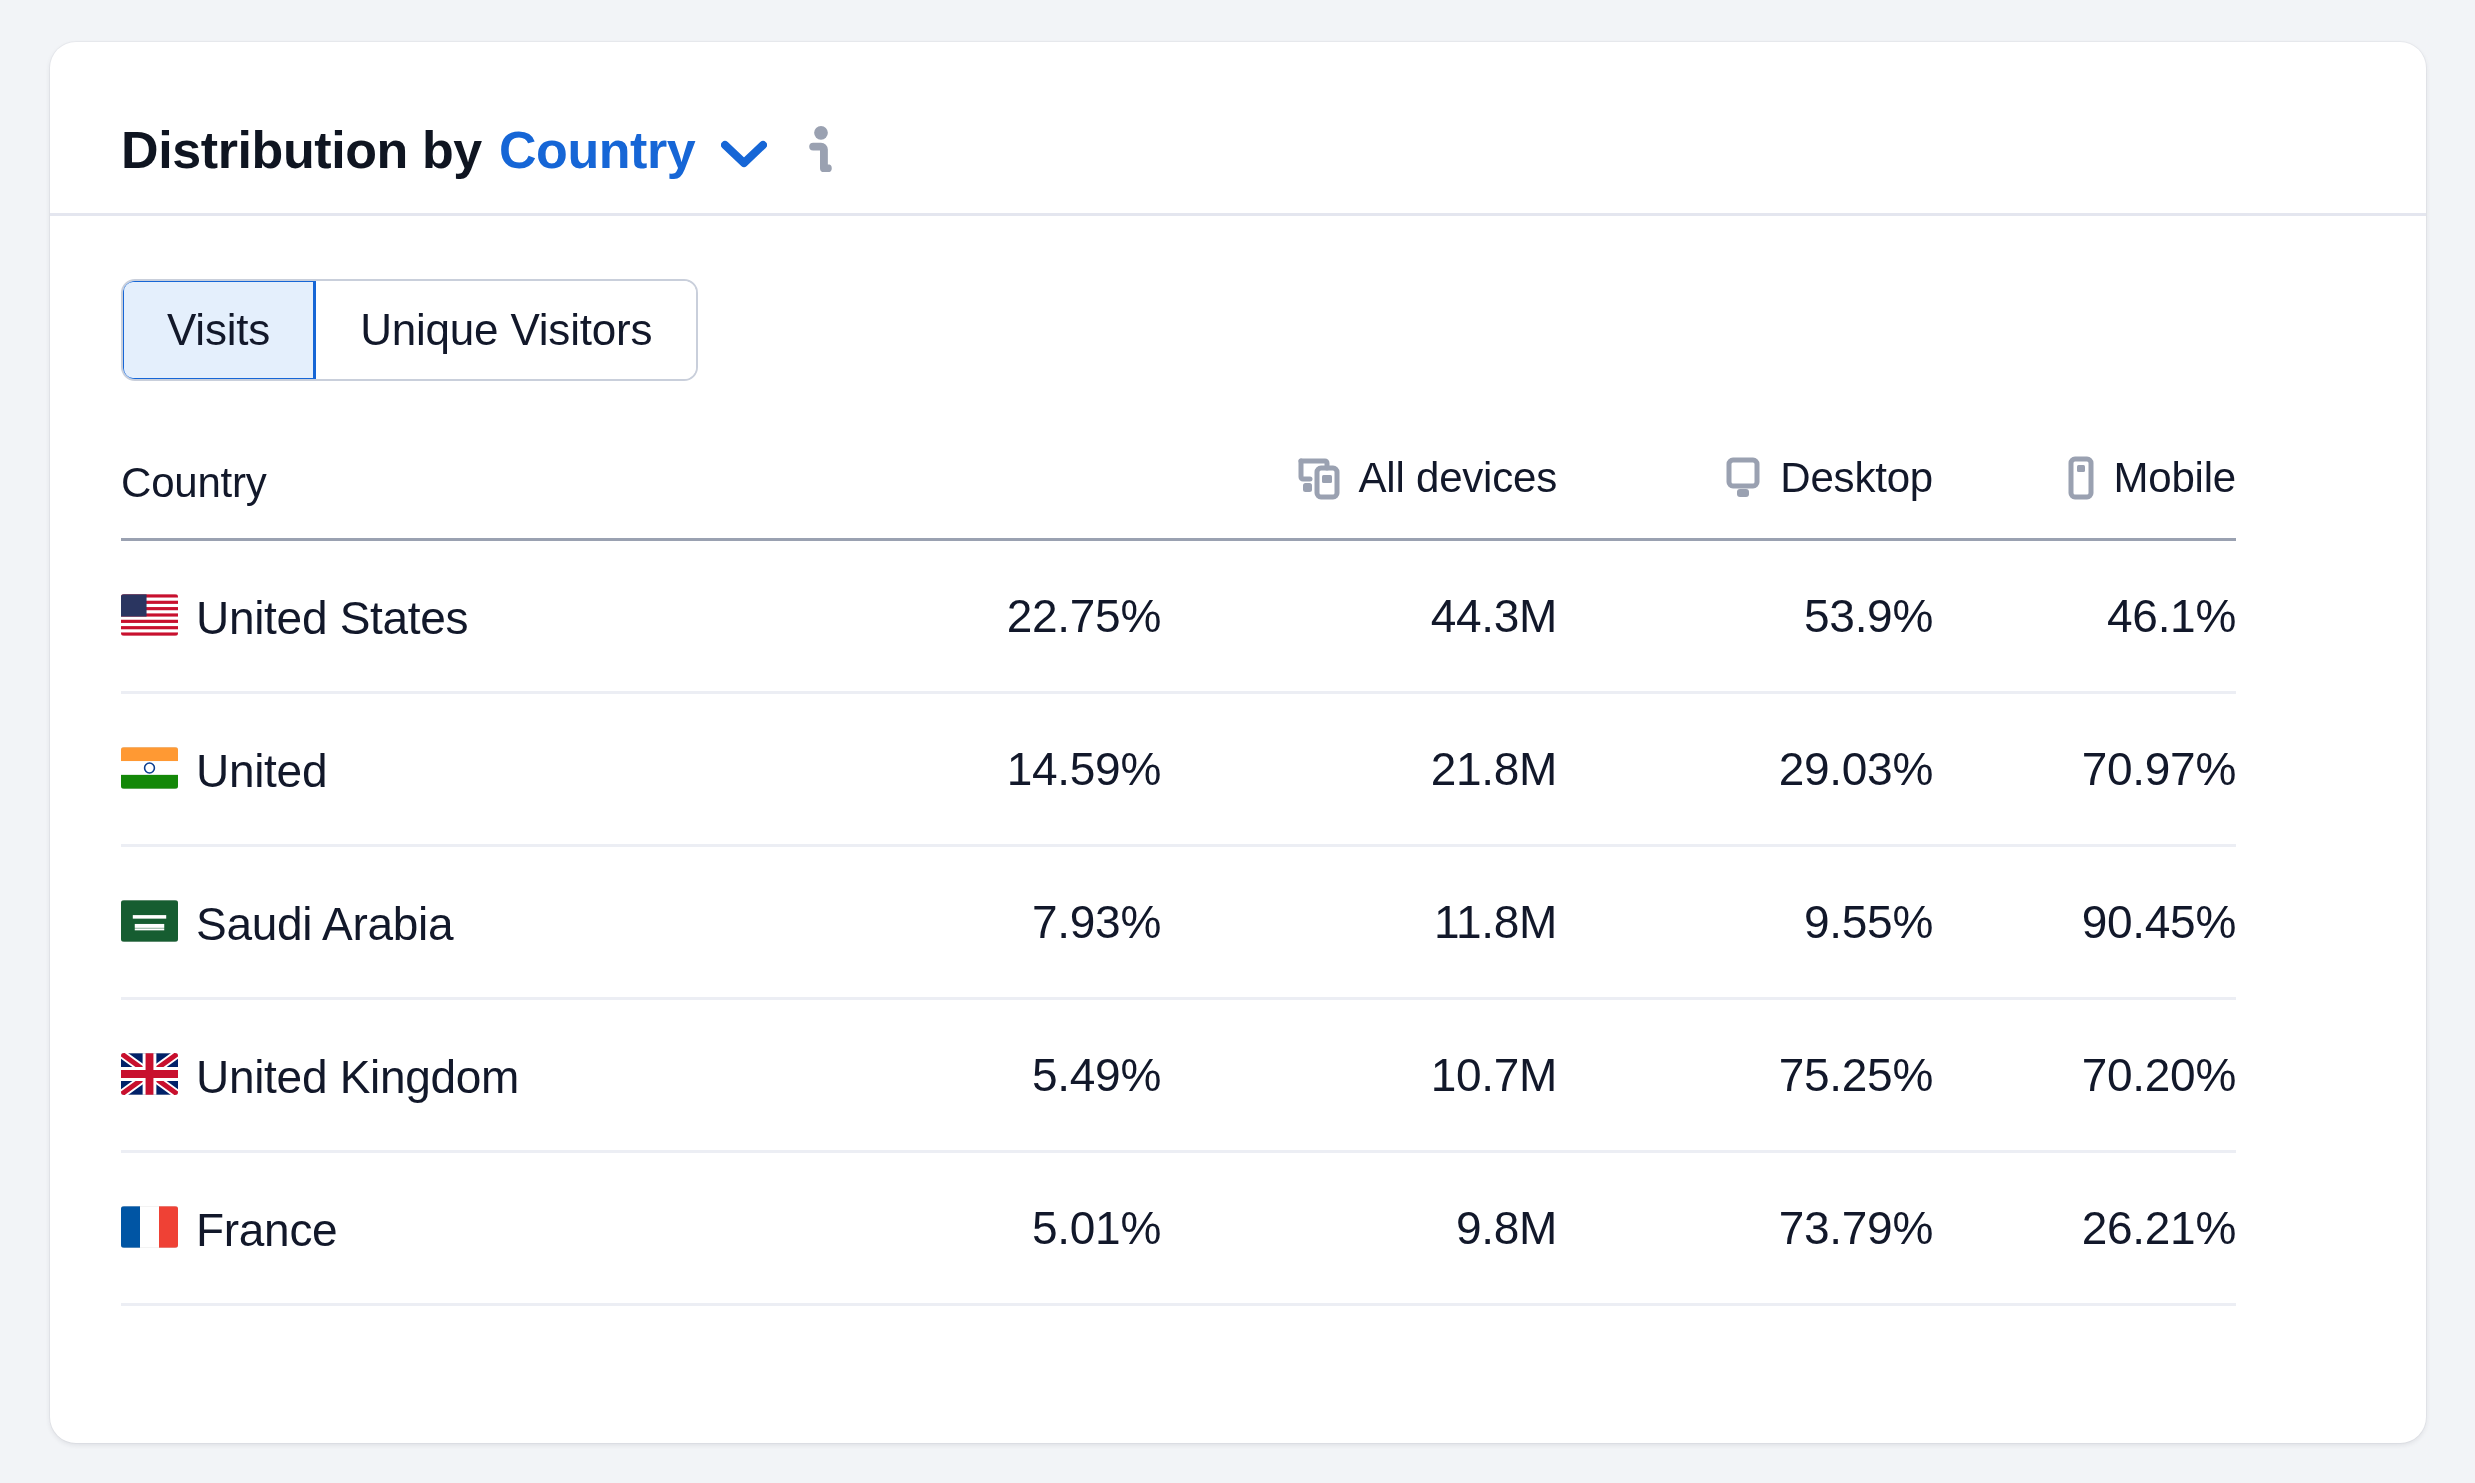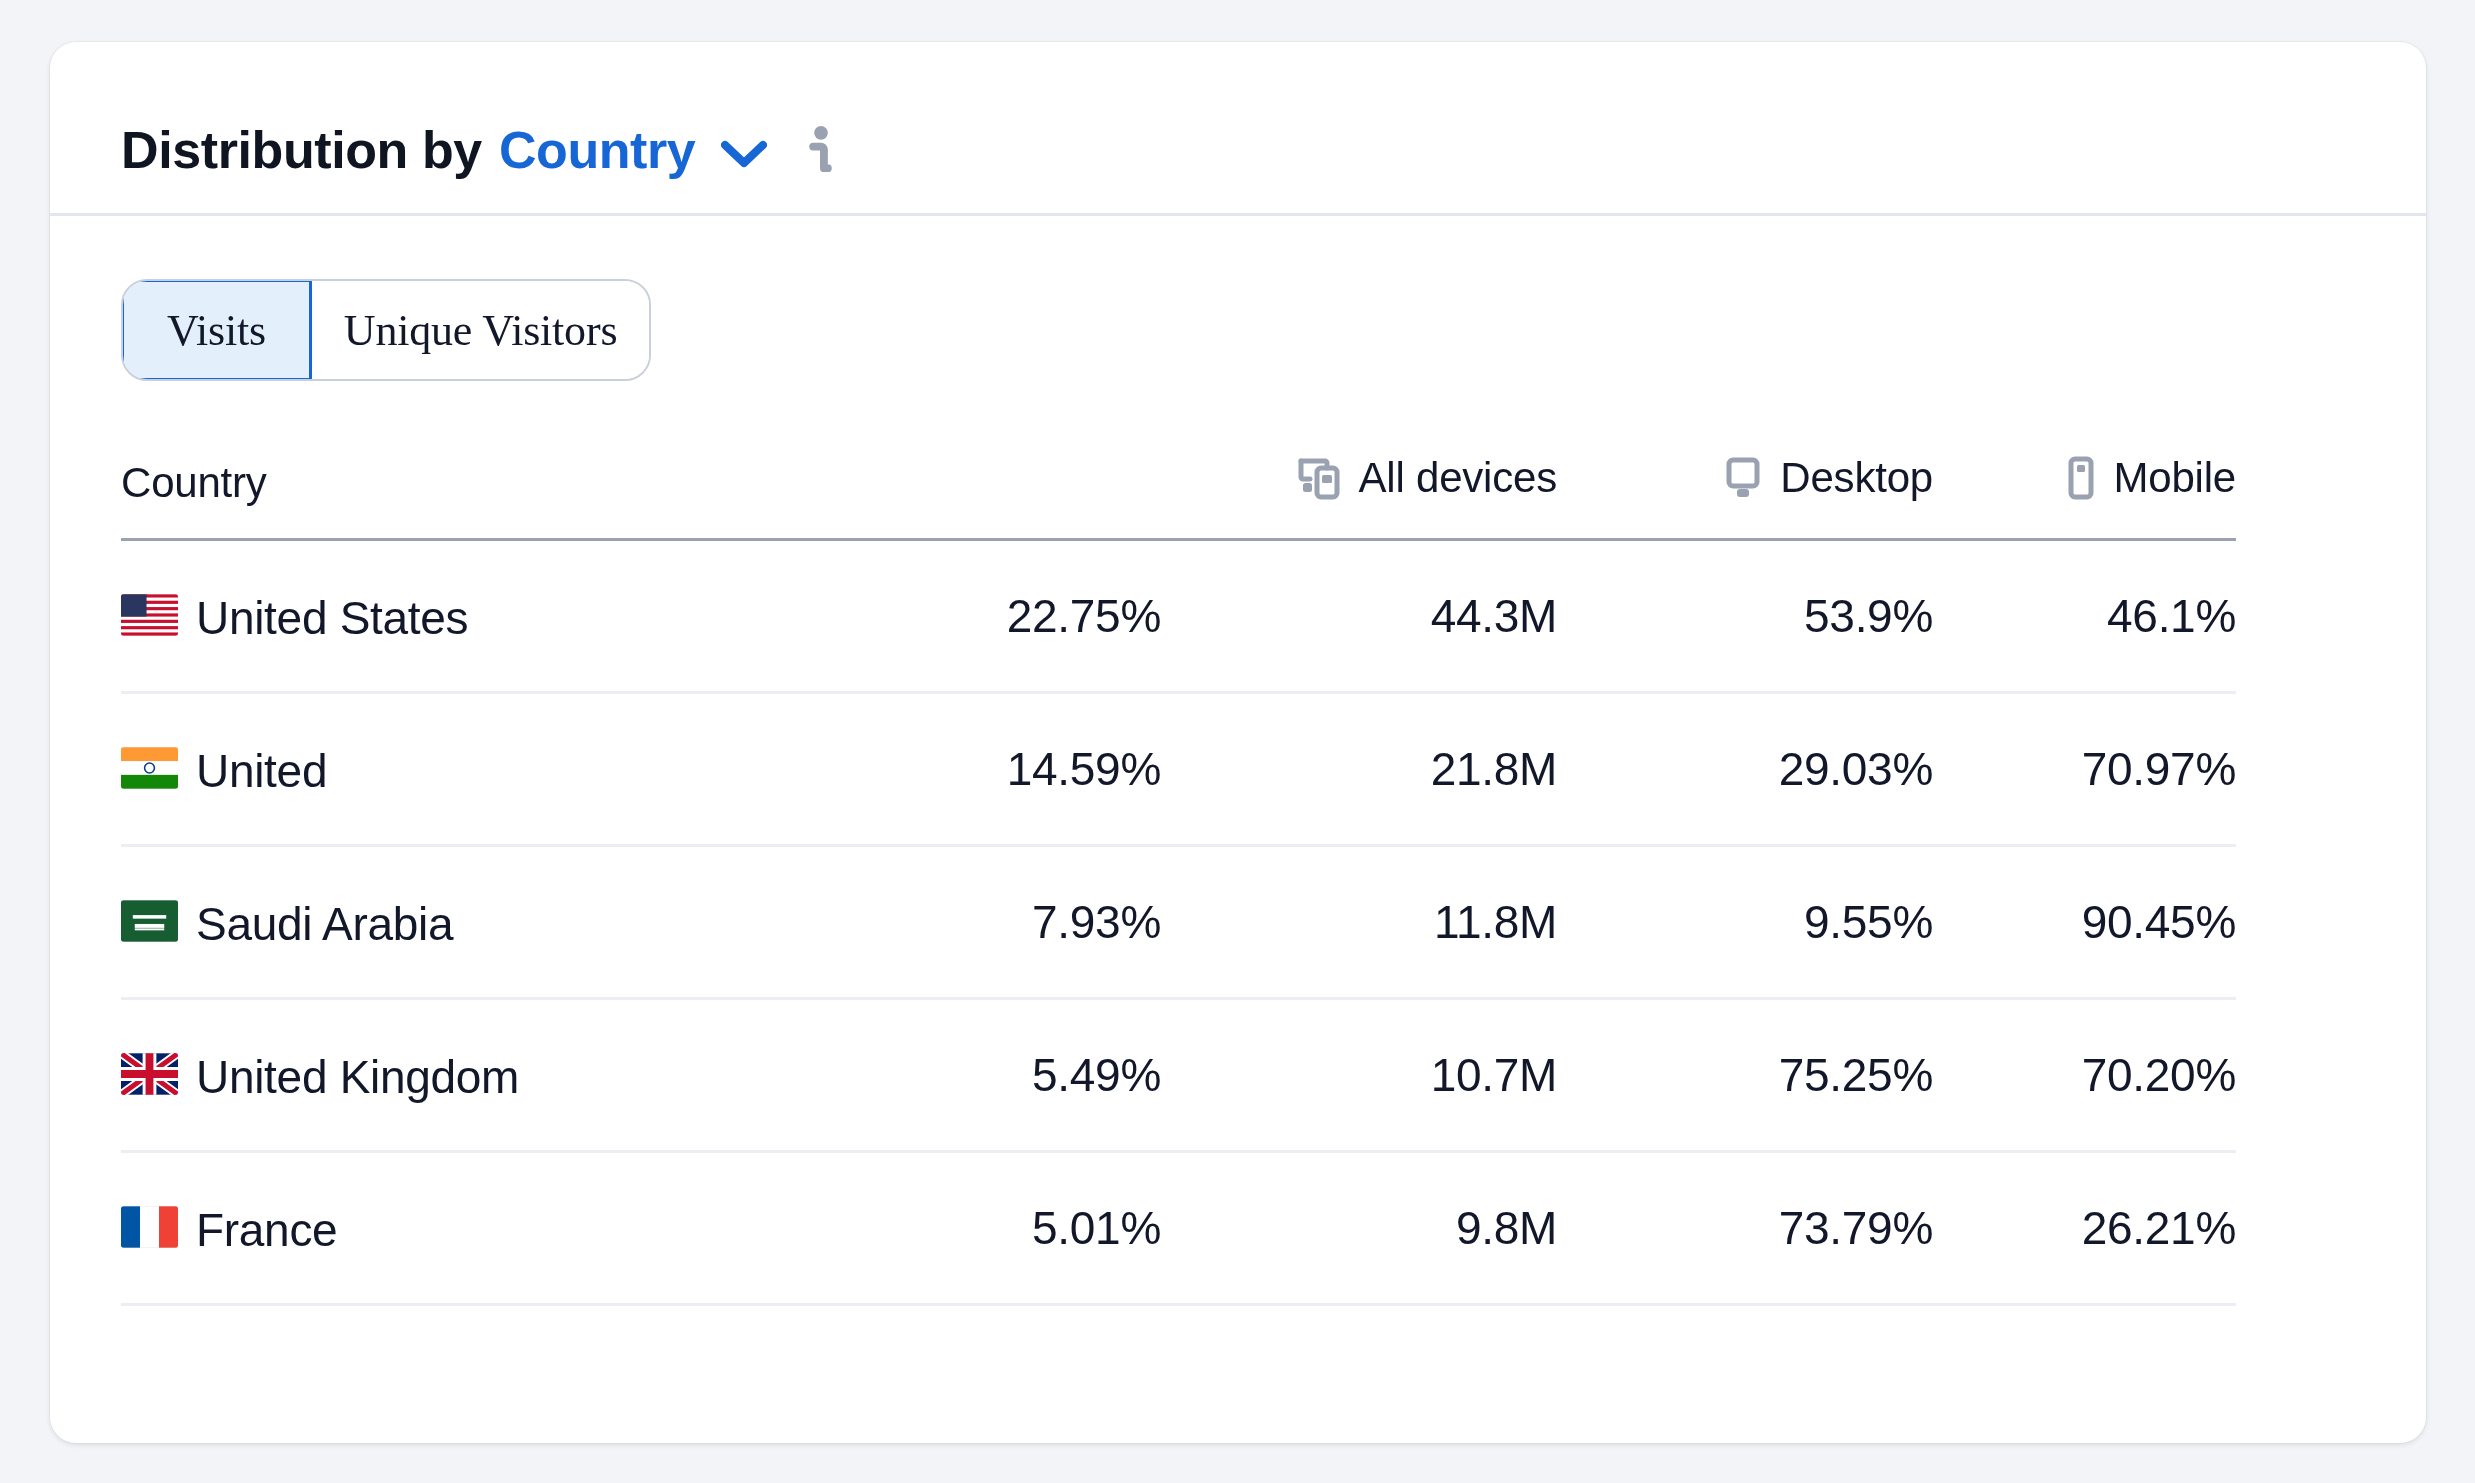--- a/index.html
+++ b/index.html
@@ -76,34 +76,33 @@
     top: 2px;
   }
 
   
   .card-body { padding: 63px 71px 0 71px; }
 
   
   .toggle {
     display: inline-flex;
     border: 2px solid #c9cfdb;
-    border-radius: 26px;
+    border-radius: 14px;
     overflow: hidden;
     height: 102px;
     background: #ffffff;
-    font-family: Liberation Serif, serif;
   }
 
   .toggle-btn {
     display: flex;
     align-items: center;
     justify-content: center;
     font-size: 44px;
     color: #12182a;
-    padding: 0 32px;
+    padding: 0 44px;
     cursor: pointer;
     background: #ffffff;
     white-space: nowrap;
     letter-spacing: -0.2px;
   }
 
   .toggle-btn.active {
     background: #e4effc;
     box-shadow: inset 0 0 0 3px #1666d6;
     border-radius: 12px 0 0 12px;

